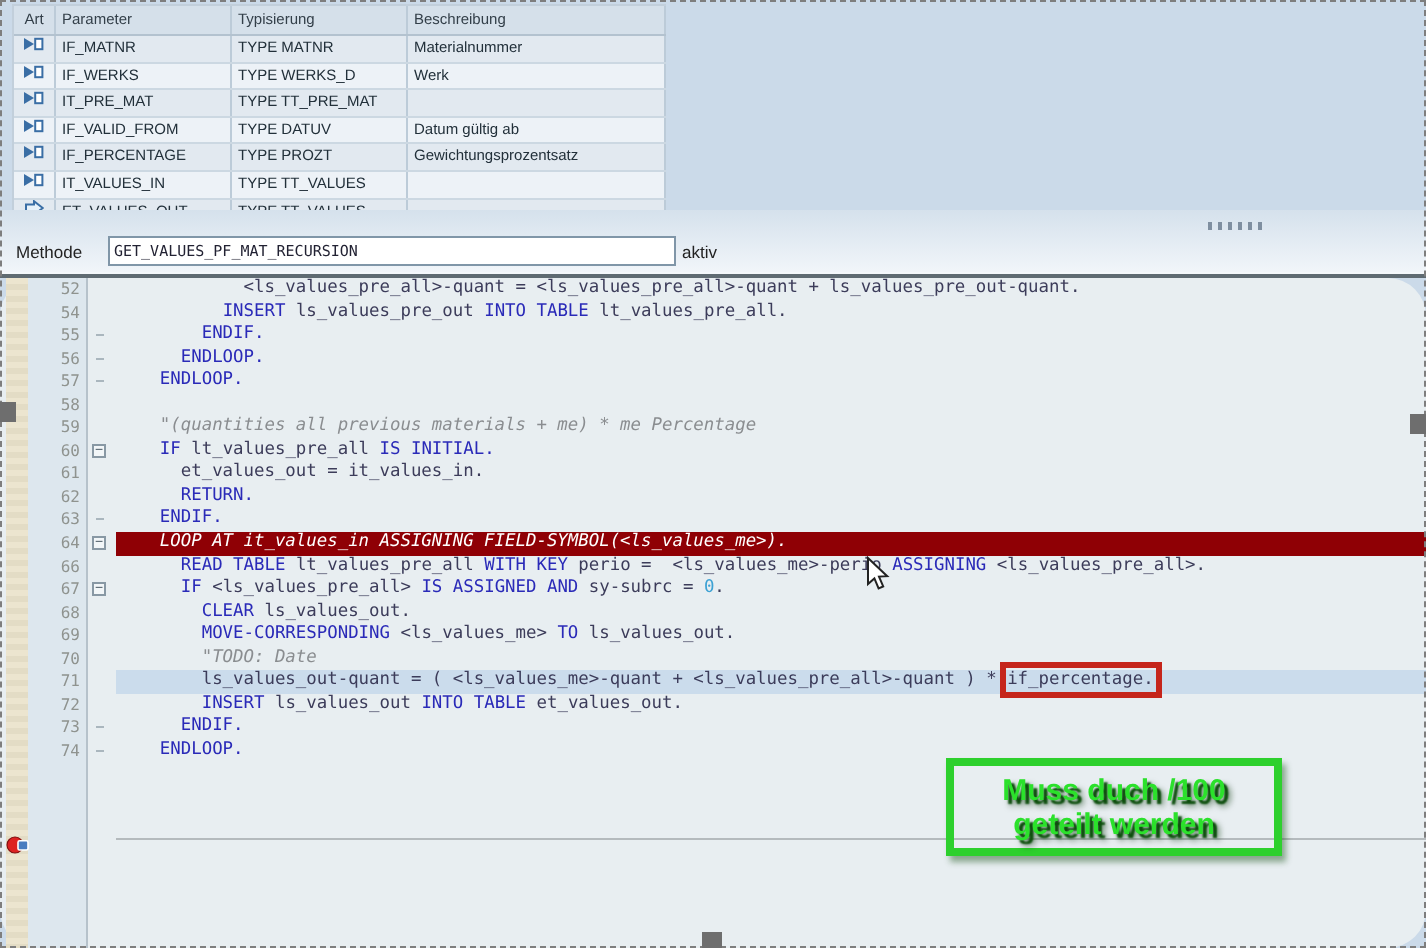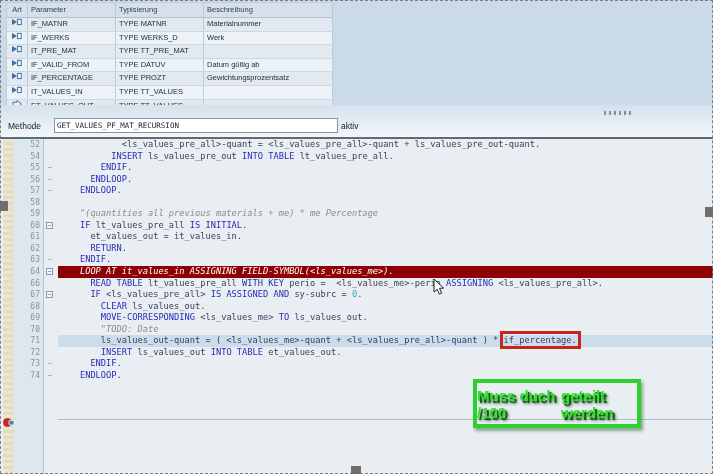--- a/index.html
+++ b/index.html
@@ -28,21 +28,21 @@
   #methodrow{position:absolute;left:0;top:118px;width:585px;height:18px;}
   #methodlabel{position:absolute;left:8px;top:3px;font-size:8.5px;color:#222;}
   #methodinput{position:absolute;left:54px;top:0px;width:278px;height:13px;background:#fff;
                border:1px solid #8096a8;font-family:"DejaVu Sans Mono",monospace;font-size:7.5px;
                color:#223;padding:0 2px;}
   #methodstatus{position:absolute;left:341px;top:3px;font-size:8.5px;color:#222;}
   #separator{position:absolute;left:0;top:136px;width:713px;height:3px;
              background:#5f6b72;border-top:1px solid #f4f8fb;box-sizing:border-box;}
 
   
-  #editor{position:absolute;left:0;top:139px;width:713px;height:335px;background:#e8eef1;}
+  #editor{position:absolute;left:0;top:139px;width:713px;height:335px;background:#e8eef1;border-radius:19px;}
   #bpstrip{position:absolute;left:3px;top:0;width:11px;height:335px;
            background:repeating-linear-gradient(to bottom,#ece5cf 0 3px,#e3dcc5 3px 6px);}
   #gutterbg{position:absolute;left:14px;top:0;width:30px;height:335px;background:#dde7ee;
             border-right:1px solid #b6c2cb;box-sizing:border-box;}
   #lines{position:absolute;left:14px;top:0;width:699px;}
   .cl{display:flex;height:11.55px;line-height:11.55px;}
   .cl .num{width:30px;text-align:right;padding-right:4px;box-sizing:border-box;
            font-family:"DejaVu Sans Mono",monospace;font-size:8px;color:#8f938f;}
   .cl .fold{width:14px;position:relative;}
   .cl .codecell{flex:1;white-space:pre;font-family:"DejaVu Sans Mono",monospace;
@@ -59,21 +59,21 @@
   .redbox{outline:3px solid #c5251b;outline-offset:1px;}
   #endline{position:absolute;left:58px;top:280px;width:655px;height:1px;background:#b4babd;}
 
   
   #bpicon{position:absolute;left:3px;top:139px;width:12px;height:11px;}
 
   
   #notebox{position:absolute;left:473px;top:379px;width:168px;height:49px;
            border:4px solid #2dd02d;box-sizing:border-box;
            box-shadow:2px 3px 3px rgba(20,80,20,.45);
-           display:flex;flex-direction:row;align-items:center;justify-content:center;}
+           display:flex;flex-direction:column;align-items:center;justify-content:center;}
   .noteline{font-size:15px;font-weight:bold;line-height:17px;color:#2be12b;
             text-shadow:2px 2px 1px #0b4d0b, 3px 3px 3px rgba(0,50,0,.6);}
 
   
   #ants{position:absolute;inset:0;border:1px dashed #7e7e7e;pointer-events:none;z-index:60;box-sizing:border-box;}
   .handle{position:absolute;background:#6e6e6e;z-index:61;}
   #h-left  {left:0;top:201px;width:8px;height:10px;}
   #h-right {left:705px;top:207px;width:8px;height:10px;}
   #h-bottom{left:351px;top:466px;width:10px;height:8px;}
 

